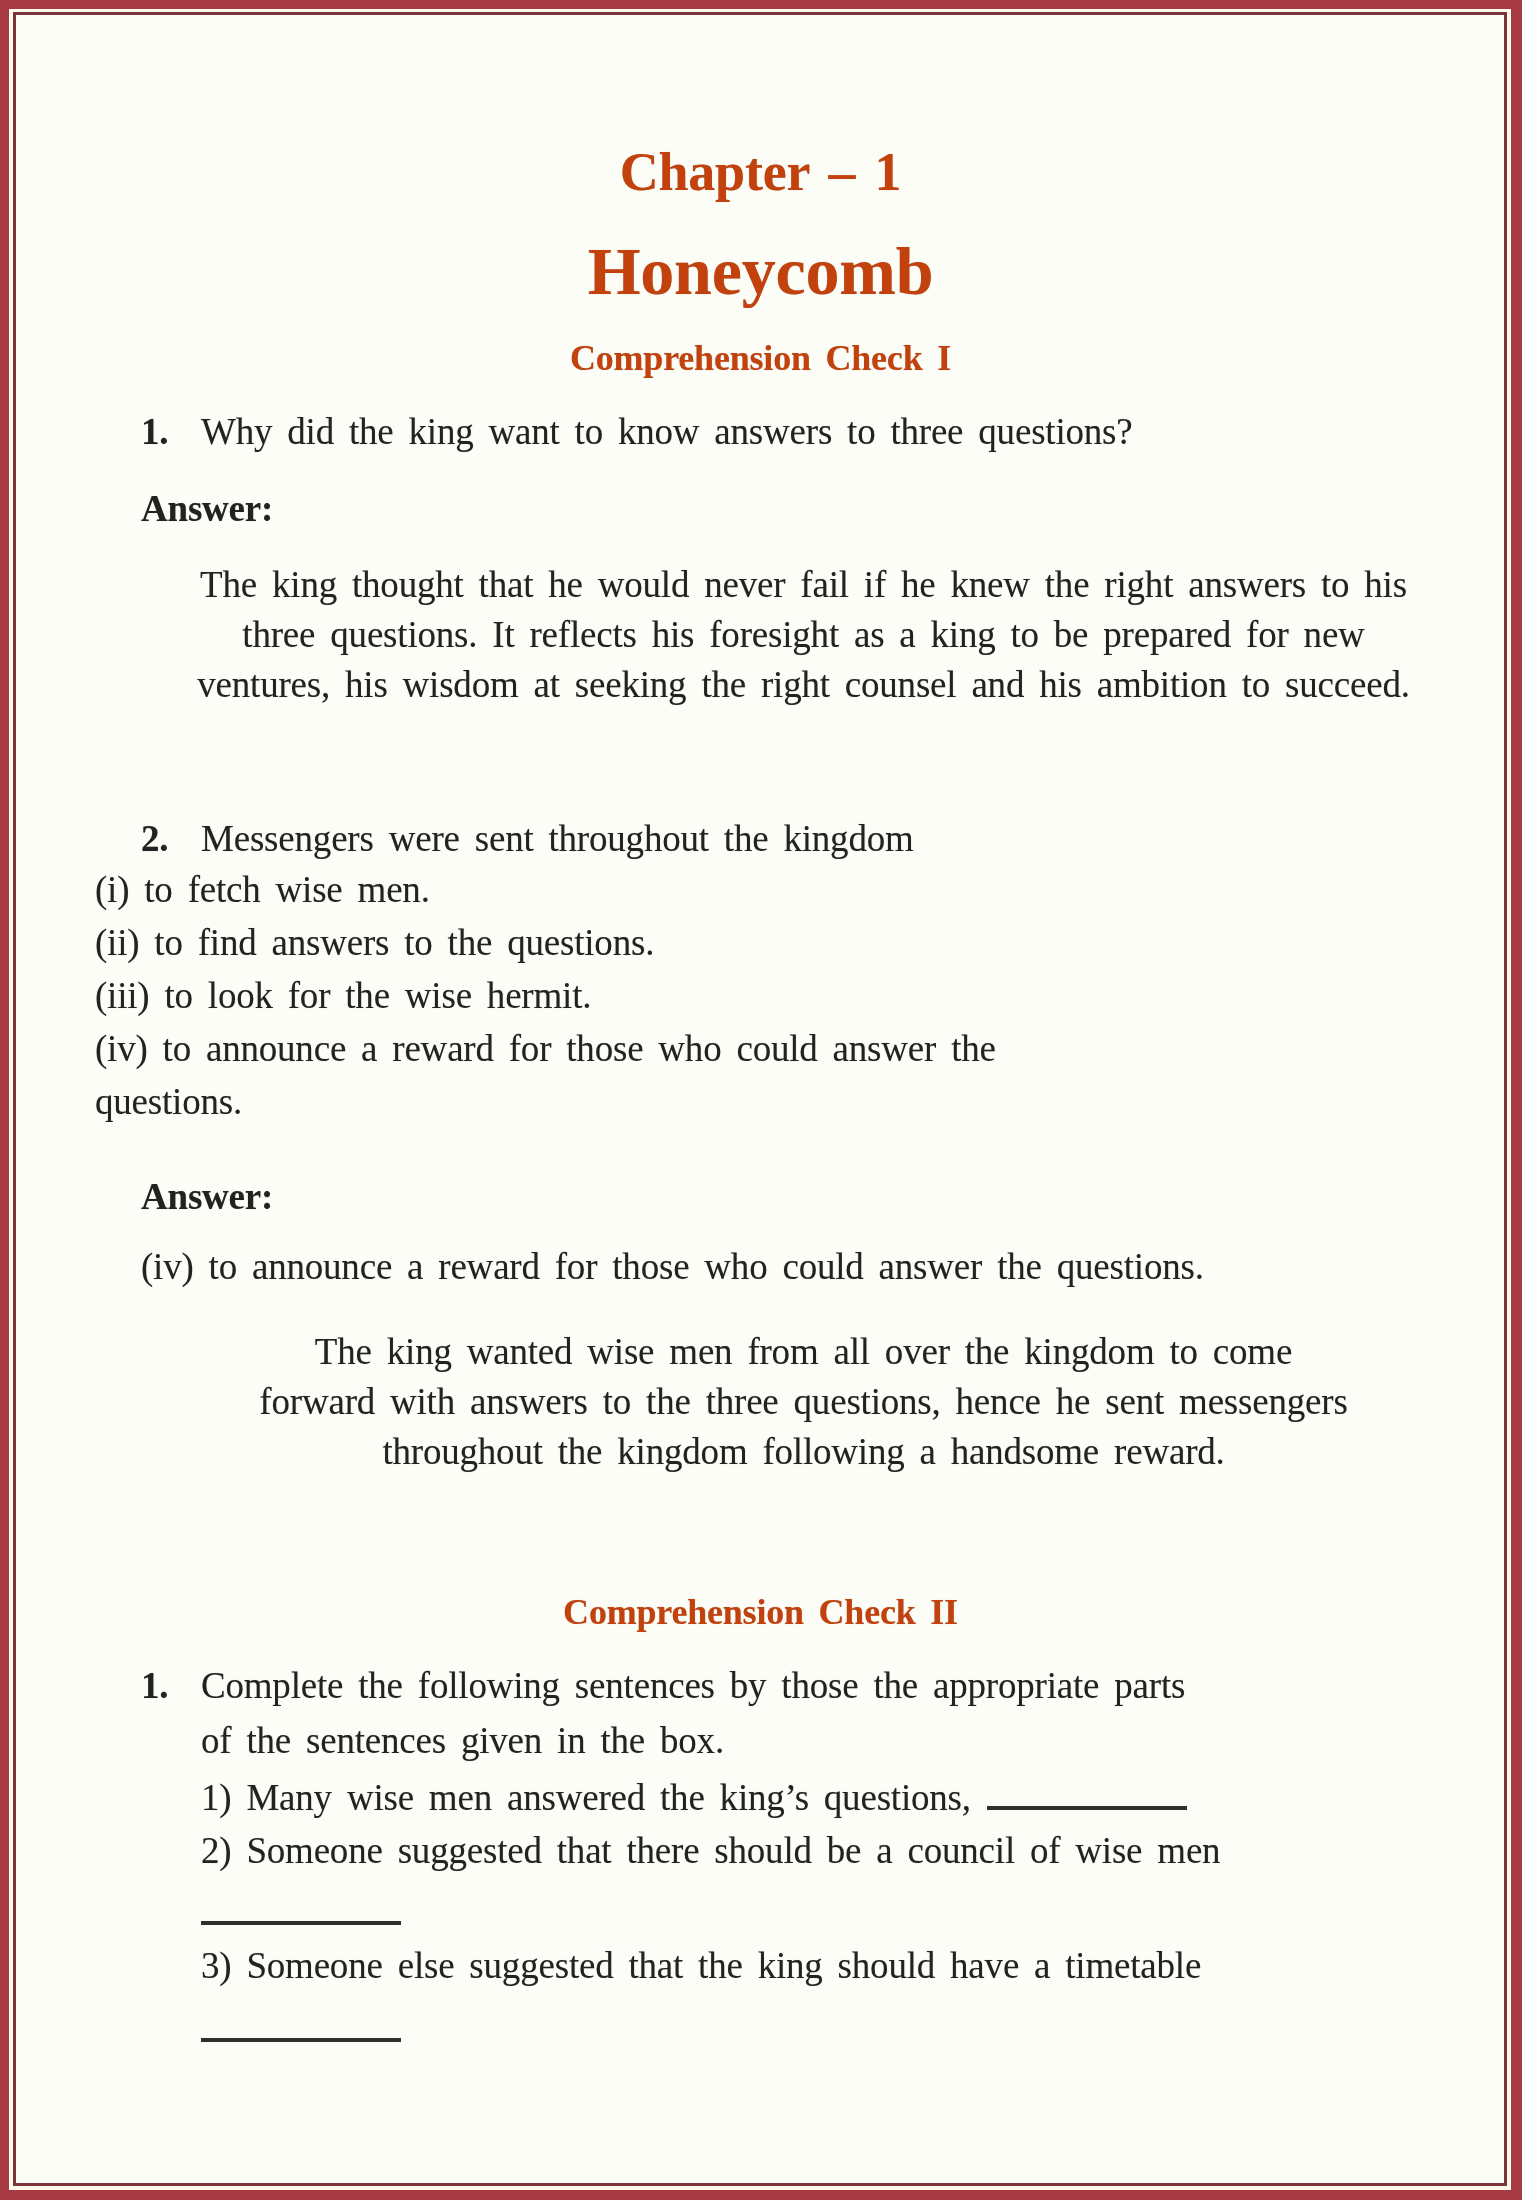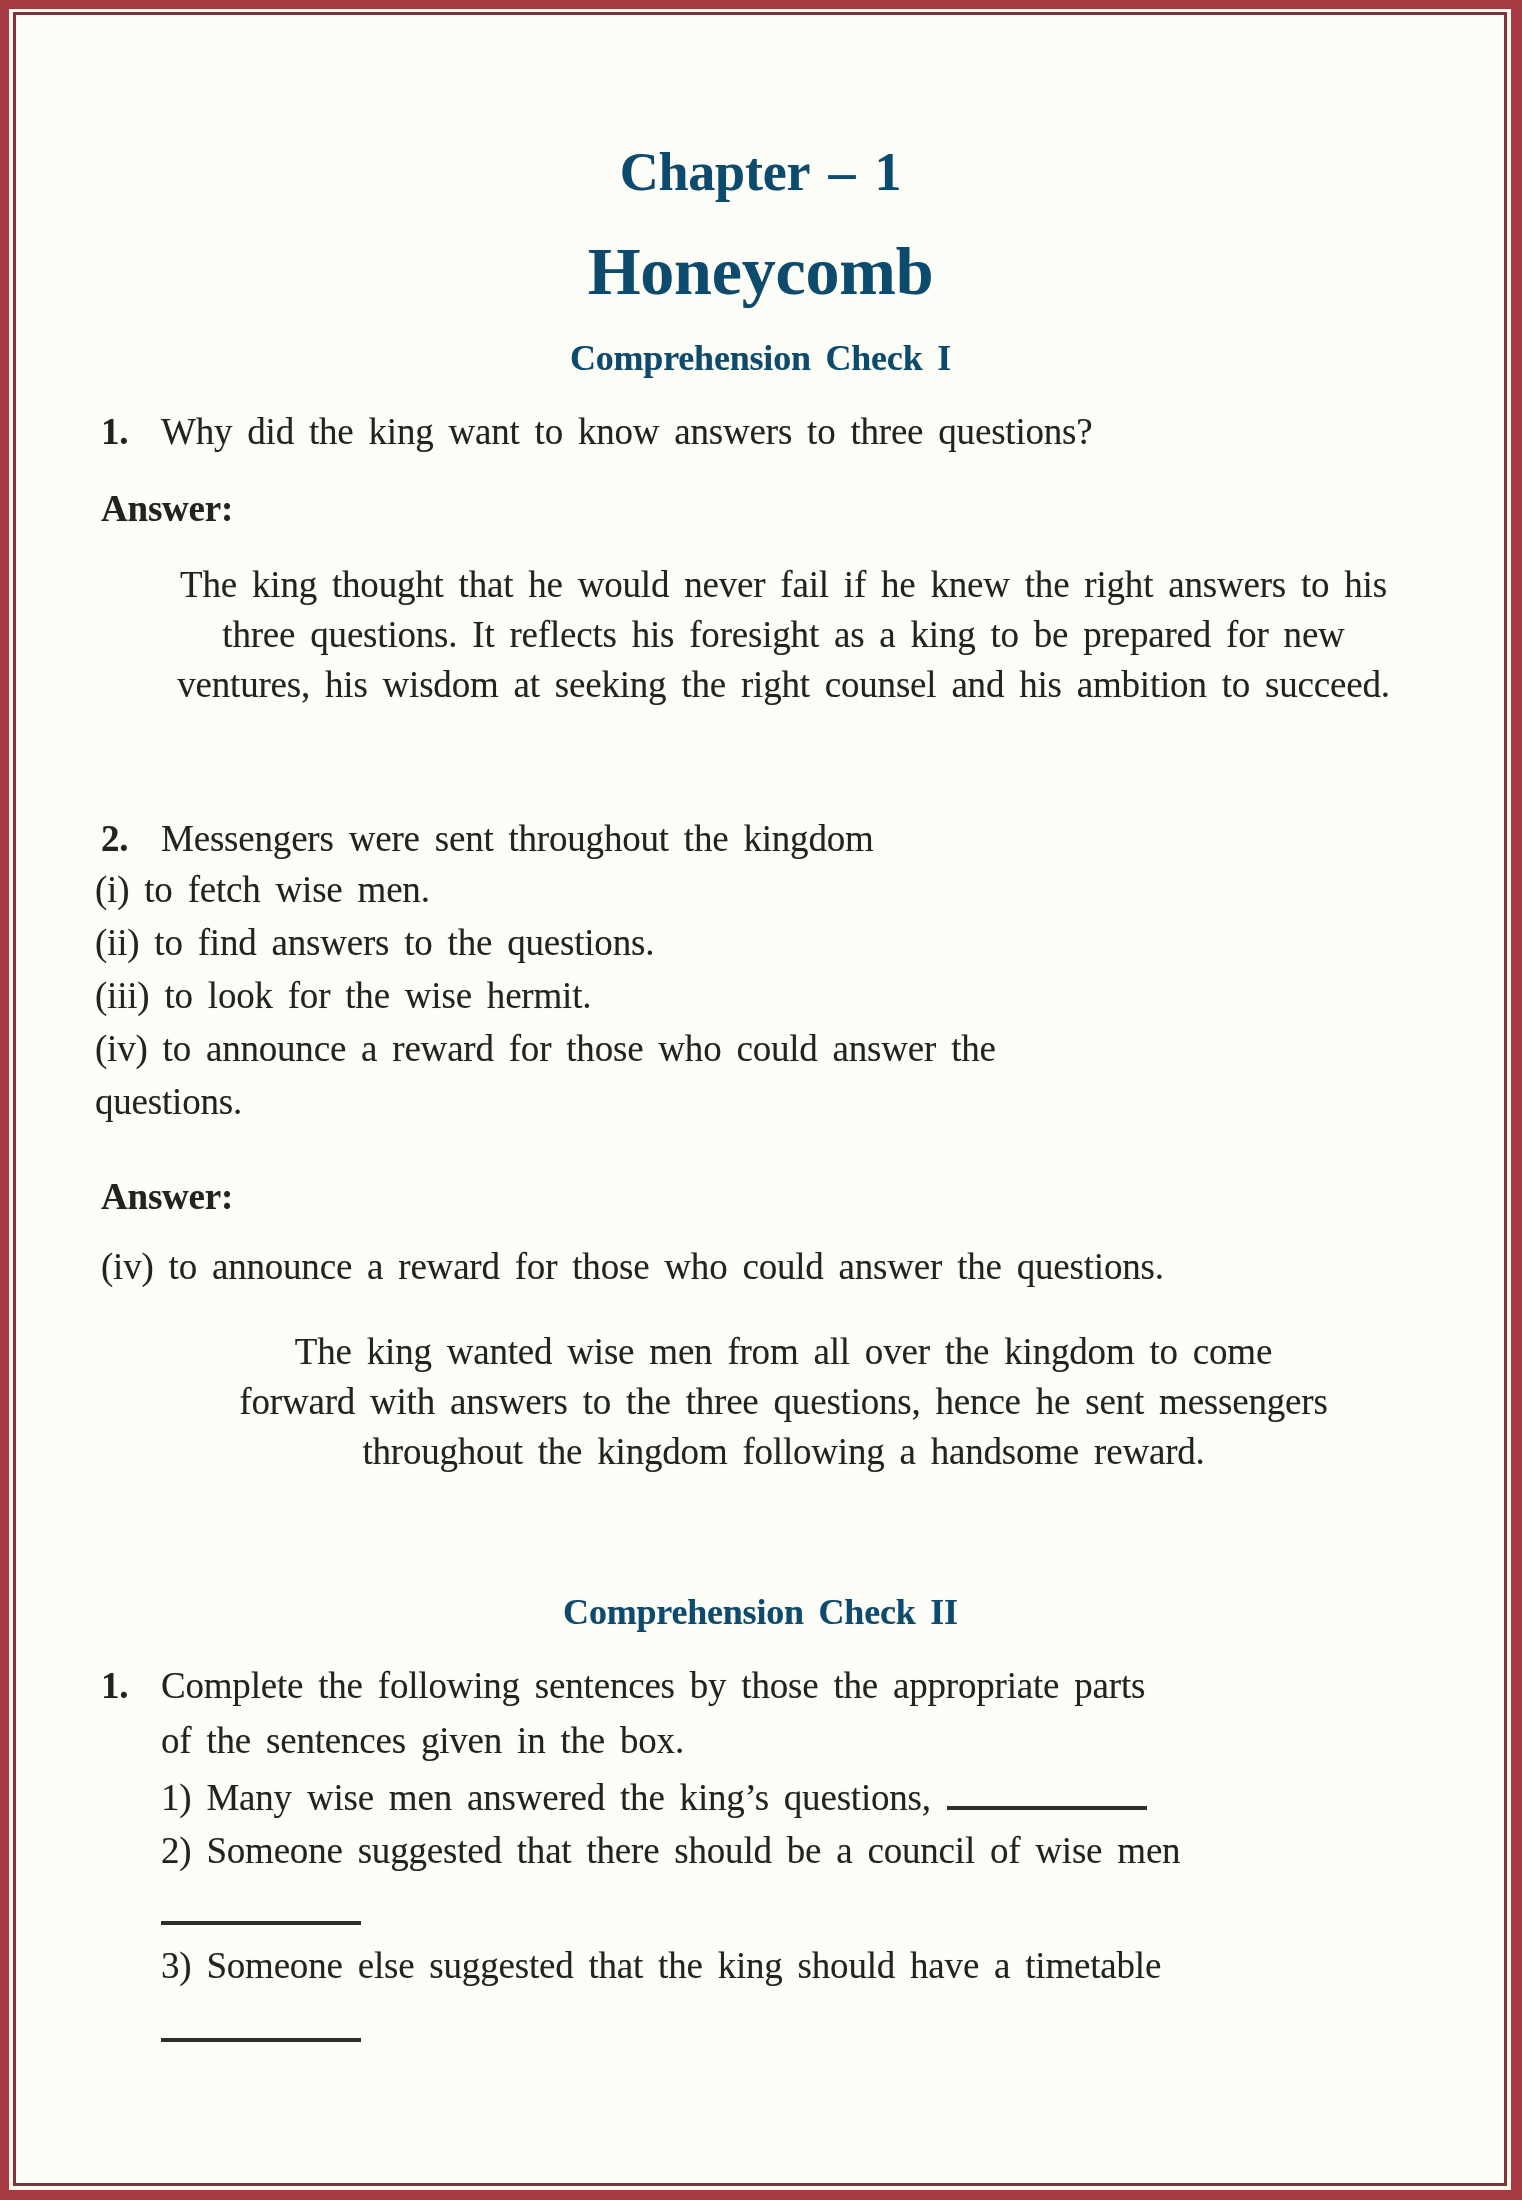--- a/index.html
+++ b/index.html
@@ -22,28 +22,28 @@
   }
   .content {
     position:absolute; left:19px; top:15px; right:18px; bottom:18px;
     font-size:37px;
     letter-spacing:-0.2px;
     word-spacing:0.16em;
     color:#222222;
     text-shadow:0 0 1px rgba(20,20,20,0.25);
   }
   .center { text-align:center; }
-  h1,h2,h3 { margin:0; font-weight:bold; color:#0c4a6e; }
+  h1,h2,h3 { margin:0; font-weight:bold; color:#c2410c; }
   .chapter-title   { margin-top:115px; font-size:54px; line-height:1.0; }
   .book-title      { margin-top:38px;  font-size:68px; line-height:1.0; }
   .section-heading { font-size:36px; line-height:1.0;font-family:Liberation Serif, serif; }
   .cc1 { margin-top:35px; }
   .cc2 { margin-top:117px; }
 
-  .block { margin-left:66px; margin-right:20px; }
+  .block { margin-left:106px; margin-right:20px; }
   .row   { line-height:46px; white-space:nowrap; }
   .num   { display:inline-block; width:60px; font-weight:bold; }
   .bold  { font-weight:bold; }
 
   .q1-row      { margin-top:33px; }
   .answer1-row { margin-top:31px; }
   .para        { margin-top:28px;text-align:center; }
   .para .line  { line-height:50px; white-space:nowrap; }
   .q2-row      { margin-top:106px; }
   .options     { margin-left:60px; margin-top:1px; }

